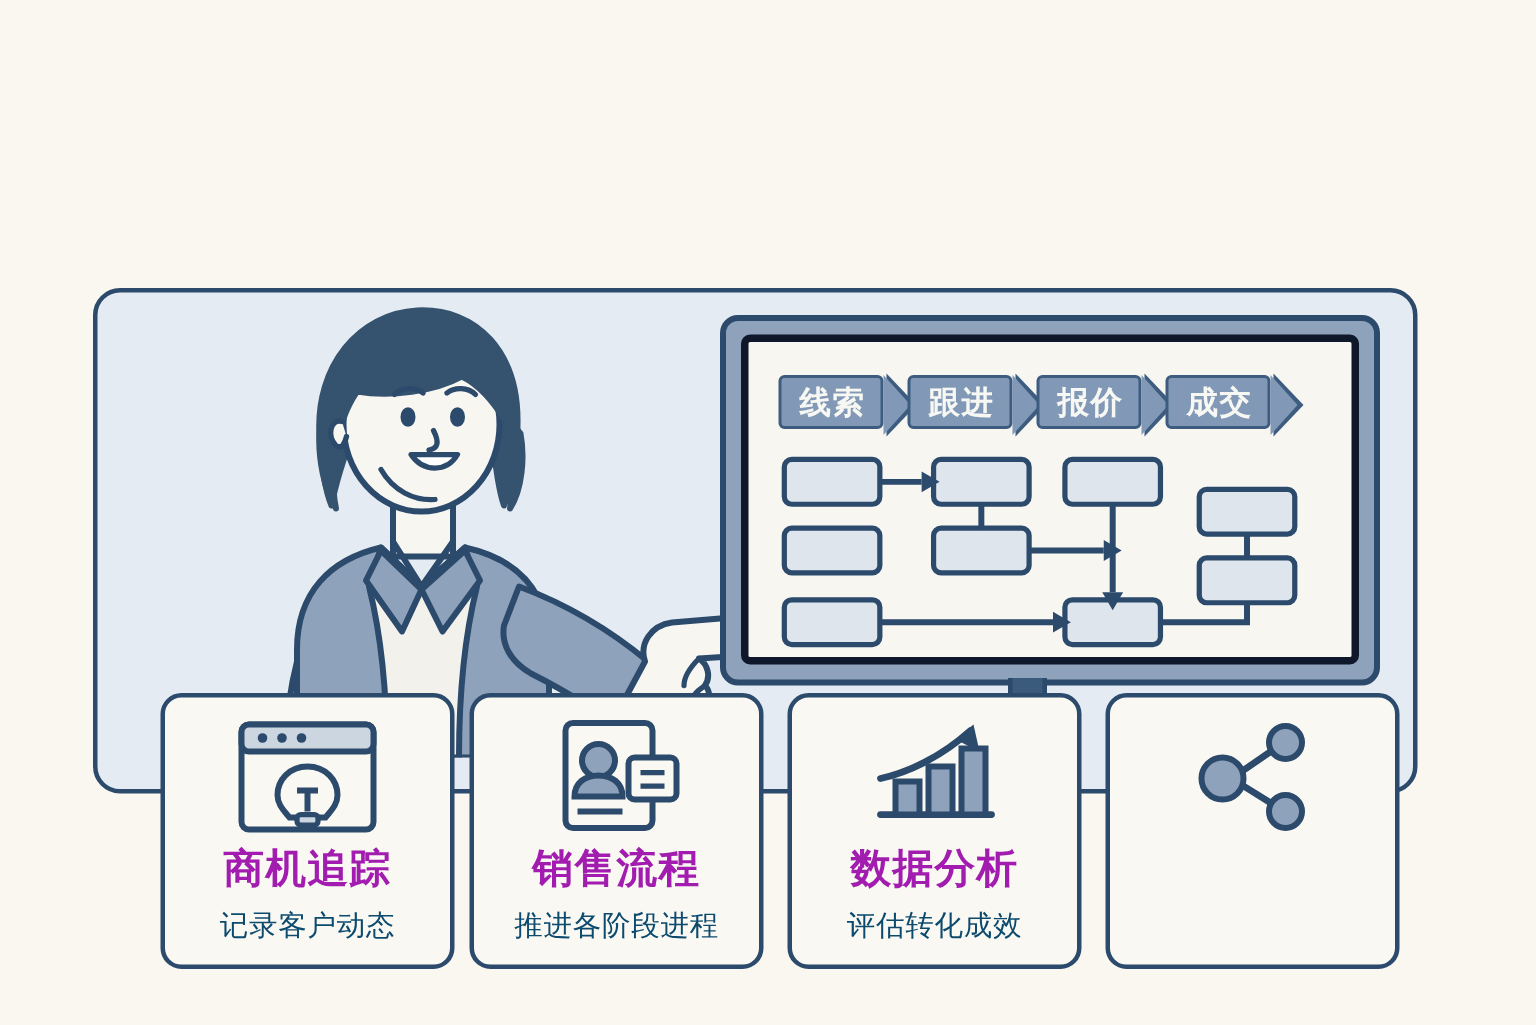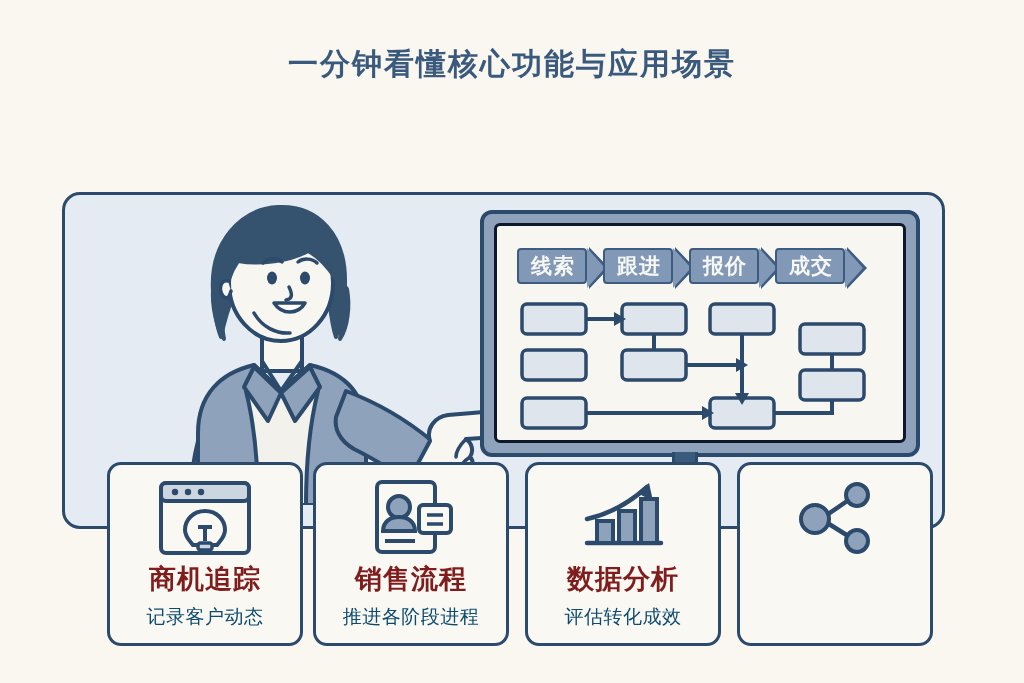--- a/index.html
+++ b/index.html
@@ -67,21 +67,21 @@
     background: #8fa2bb;
     border: 4px solid #2c4a6b;
     border-radius: 12px;
     box-sizing: border-box;
   }
   #monitor-screen {
     position: absolute;
     left: 14px; top: 13px;
     right: 14px; bottom: 14px;
     background: #f7f6f1;
-    border: 3px solid #0f172a;
+    border: 5px solid #0f172a;
     border-radius: 6px;
     box-sizing: border-box;
     overflow: hidden;
   }
   #monitor-neck {
     left: 672px; top: 452px;
     width: 26px; height: 45px;
     background: #3b5b7d;
     border-left: 3px solid #2c4a6b;
     border-right: 3px solid #2c4a6b;
@@ -176,39 +176,38 @@
   .card-icon {
     height: 82px;
     display: flex;
     align-items: center;
     justify-content: center;
   }
   .card-title {
     margin-top: 2px;
     font-size: 27px;
     font-weight: bold;
-    color: #7f1d1d;
+    color: #a21caf;
     letter-spacing: 1px;
     white-space: nowrap;
   }
   .card-sub {
     margin-top: 7px;
     font-size: 19px;
     color: #0c4a6e;
     letter-spacing: 0.5px;
     white-space: nowrap;
   }
 </style>
 </head>
 <body>
 
 <div id="stage">
 
   <div id="title-block" class="abs">
-    <div id="sub-title">一分钟看懂核心功能与应用场景</div>
   </div>
 
   <div id="main-panel" class="abs"></div>
 
   <svg id="presenter" class="abs" viewBox="0 0 400 310">
     <g fill="none" stroke="#2c4a6b" stroke-width="4" stroke-linejoin="round" stroke-linecap="round">
 
       <path d="M63 96 C60 48 90 14 128 12 C168 10 196 40 195 88 C195 112 191 130 186 142
                C181 128 180 108 178 96 C150 104 110 104 86 92 C80 108 74 126 71 142
                C66 130 64 112 63 96 Z" fill="#35536f" stroke="#35536f"></path>

